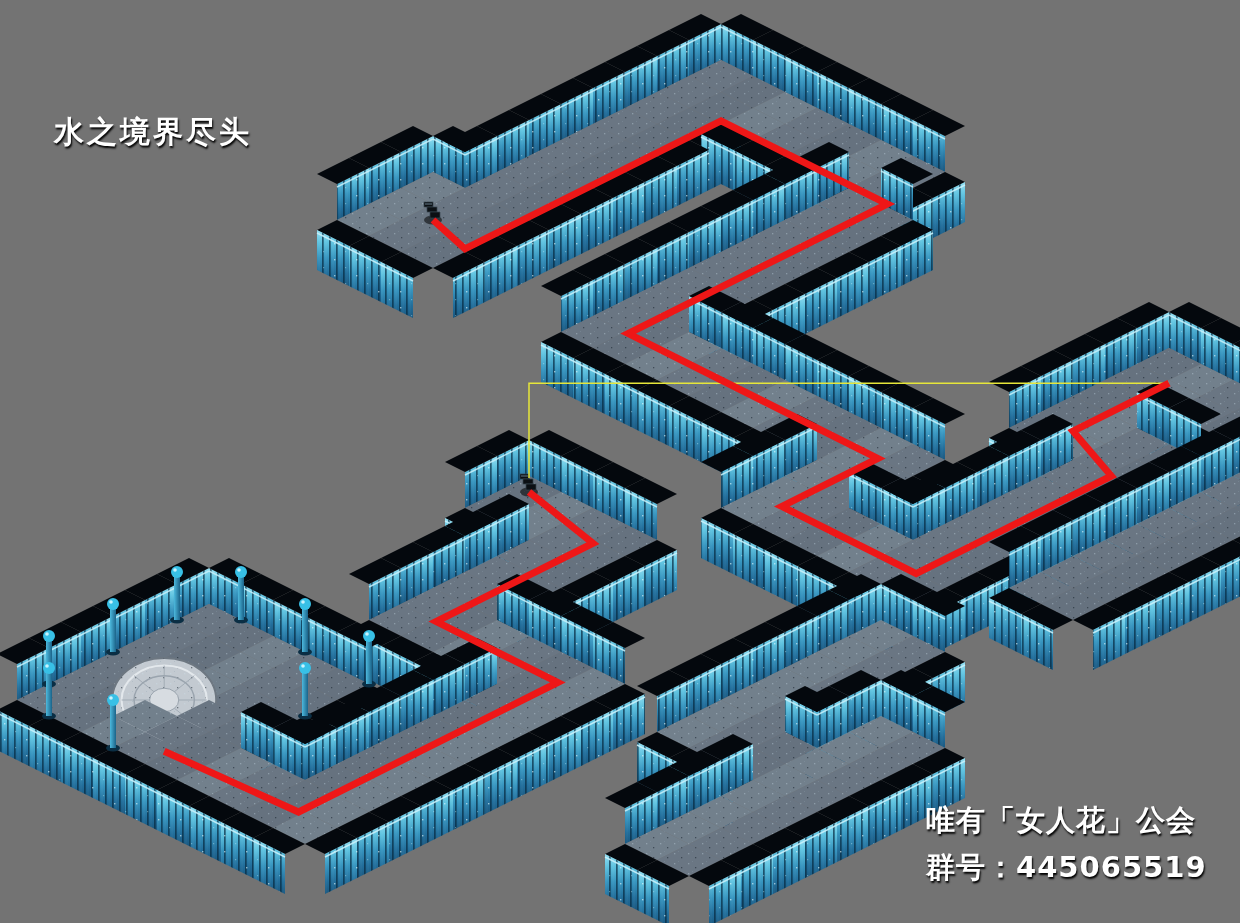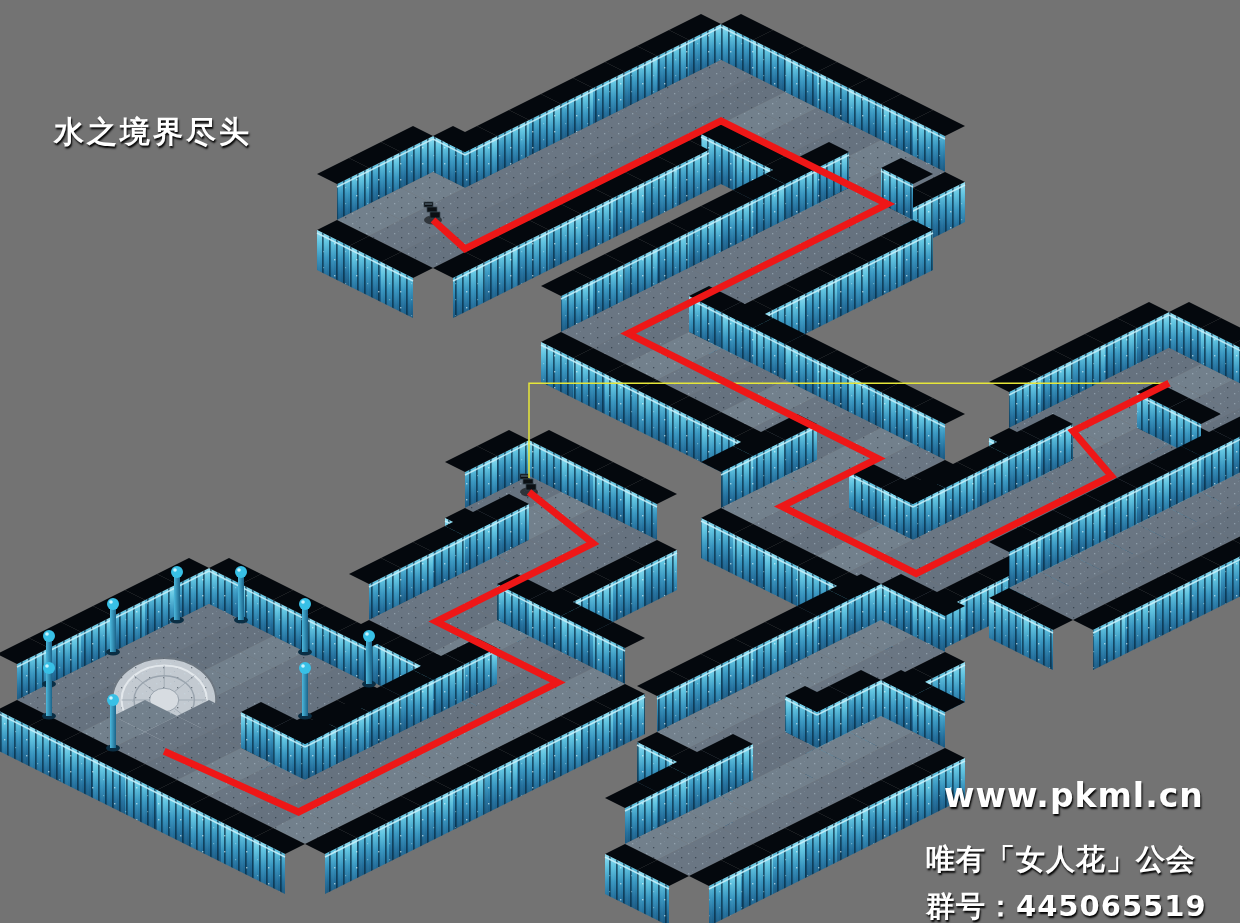--- a/index.html
+++ b/index.html
@@ -2787,17 +2787,16 @@
     <g id="annotations">
         <polyline points="529.0,478.0 529.0,383.2 1169.0,383.2" fill="none" stroke="#e6e63a" stroke-width="1.5"></polyline>
         <polyline points="433.0,220.0 465.0,248.8 721.0,120.8 887.4,204.0 628.2,333.6 877.8,458.4 781.8,506.4 916.2,573.6 1111.4,476.0 1073.0,431.2 1169.0,383.2" fill="none" stroke="#ee1717" stroke-width="7" stroke-linejoin="miter"></polyline>
         <polyline points="529.0,492.0 593.0,543.2 436.2,621.6 557.8,682.4 298.6,812.0 164.2,751.2" fill="none" stroke="#ee1717" stroke-width="7" stroke-linejoin="miter"></polyline>
       </g>
   </svg>
 
   <div class="map-title">水之境界尽头</div>
 
   <div class="watermark">
-    <div class="wm-site">www.pkml.cn</div>
     <div class="wm-guild">唯有「女人花」公会</div>
     <div class="wm-group">群号：445065519</div>
   </div>
 </div>
 
 </body></html>

